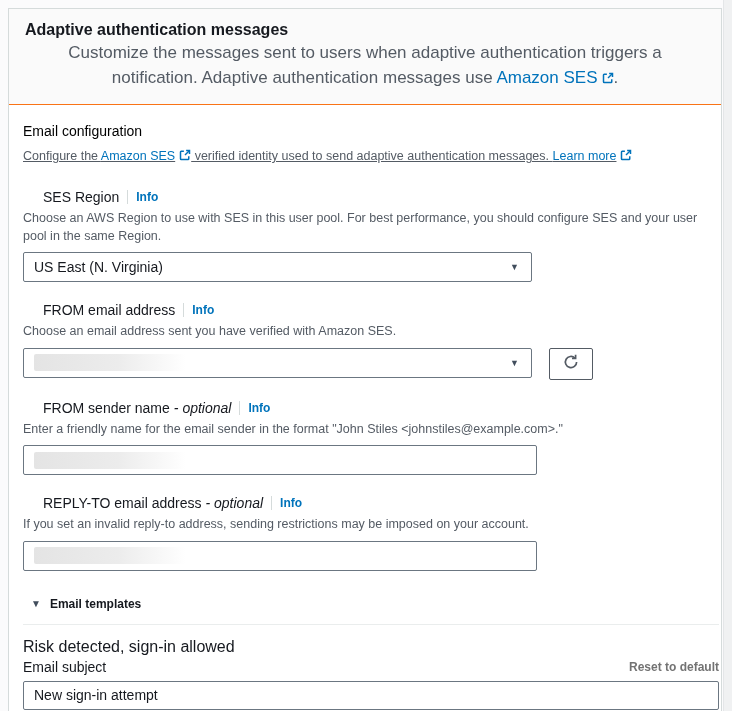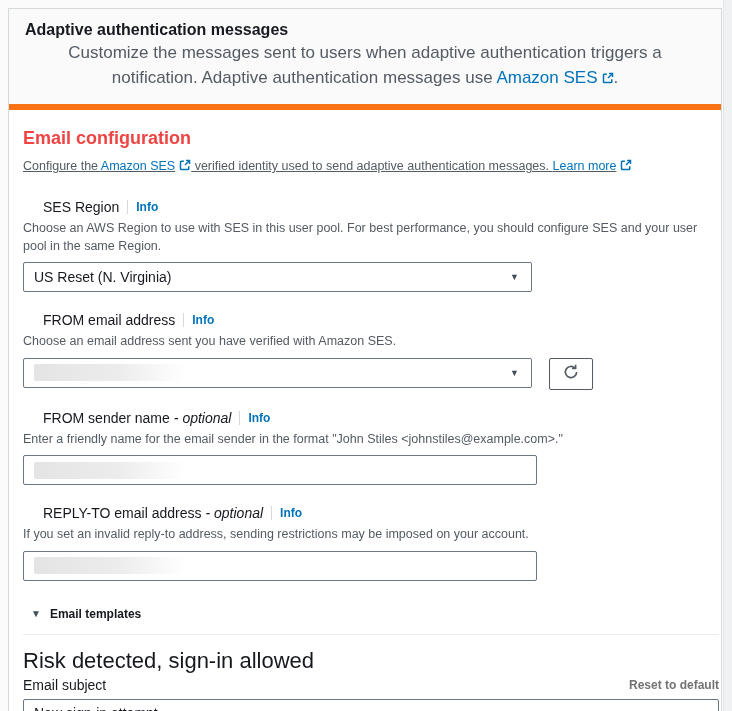--- a/index.html
+++ b/index.html
@@ -4,31 +4,31 @@
 <style>
   * { margin:0; padding:0; box-sizing:border-box; }
   html,body { width:732px; height:711px; overflow:hidden; background:#fbfbfc;
     font-family:"Liberation Sans", sans-serif; color:#16191f; }
   body { position:relative; }
 
   .container { position:absolute; left:8px; top:8px; width:714px; height:760px;
     background:#ffffff; border:1px solid #d5dbdb; }
 
   
-  .panel-header { background:#fafafa; border-bottom:6px solid #f97316; padding:12px 16px 14px 16px; }
+  .panel-header { background:#fafafa; border-bottom:1px solid #f97316; padding:12px 16px 14px 16px; }
   .panel-title { font-size:16px; font-weight:700; color:#16191f; }
   .panel-desc { margin-top:2px; font-size:17px; line-height:1.45; color:#545b64; max-width:680px;text-align:center; }
 
   a.link { color:#0073bb; text-decoration:none; cursor:pointer; }
   .ext-icon { display:inline-block; width:12px; height:12px; vertical-align:-1px; margin-left:4px; color:#0073bb; }
   .ext-icon svg { display:block; width:12px; height:12px; }
 
   
   .panel-body { padding:18px 16px 0 14px; }
-  .section-title { font-size:18px; font-weight:700; color:#ef4444; }
+  .section-title { font-size:14px; font-weight:400; color:#000000; }
   .section-desc { margin-top:8px; font-size:12.5px; color:#545b64; line-height:1.45;text-decoration:underline; }
 
   .field { margin-top:20px; }
   .label-row { display:flex; align-items:center; font-size:14px;margin-left:20px; }
   .label-row .lbl { color:#16191f; }
   .label-row .opt { font-style:italic; margin-left:4px; }
   .vdiv { width:1px; height:14px; background:#d5dbdb; margin:0 8px; }
   a.info { font-size:12px; font-weight:700; color:#0073bb; text-decoration:none; cursor:pointer; }
   .field-desc { margin-top:5px; font-size:12.5px; color:#545b64; line-height:1.4; }
 
@@ -48,21 +48,21 @@
     display:flex; align-items:center; justify-content:center; cursor:pointer; }
   .refresh-btn svg { width:16px; height:16px; }
 
   
   .expander { margin-top:26px; display:flex; align-items:center; cursor:pointer; padding-left:8px; }
   .expander .tri { font-size:10px; color:#414d5c; margin-right:9px; }
   .expander .exp-label { font-size:12px; font-weight:700; color:#16191f; }
   .hdivider { margin-top:13px; height:1px; background:#eaeded; width:696px; }
 
   
-  .risk-title { margin-top:13px; font-size:22px; font-weight:400; color:#16191f; }
+  .risk-title { margin-top:13px; font-size:16px; font-weight:400; color:#16191f; }
   .subject-row { margin-top:3px; display:flex; align-items:center; justify-content:space-between; width:696px; }
   .mini-label { font-size:14px; color:#16191f; }
   a.reset { font-size:12px; font-weight:700; color:#737373; text-decoration:none; cursor:pointer; }
   .input-box.full { width:696px; margin-top:6px; height:29px; }
 
   
   .page-scroll { position:absolute; right:0; top:0; width:9px; height:711px;
     background:#f0f1f2; border-left:1px solid #e4e6e8; }
 </style>
 </head>
@@ -97,21 +97,21 @@
     </div>
 
     <div class="field" style="margin-top:24px;">
       <div class="label-row">
         <span class="lbl">SES Region</span>
         <span class="vdiv"></span>
         <a class="info">Info</a>
       </div>
       <div class="field-desc" style="max-width:690px;">Choose an AWS Region to use with SES in this user pool. For best performance, you should configure SES and your user pool in the same Region.</div>
       <div class="select-box">
-        <span>US Reset (N. Virginia)</span>
+        <span>US East (N. Virginia)</span>
         <span class="select-caret">▼</span>
       </div>
     </div>
 
     <div class="field">
       <div class="label-row">
         <span class="lbl">FROM email address</span>
         <span class="vdiv"></span>
         <a class="info">Info</a>
       </div>

